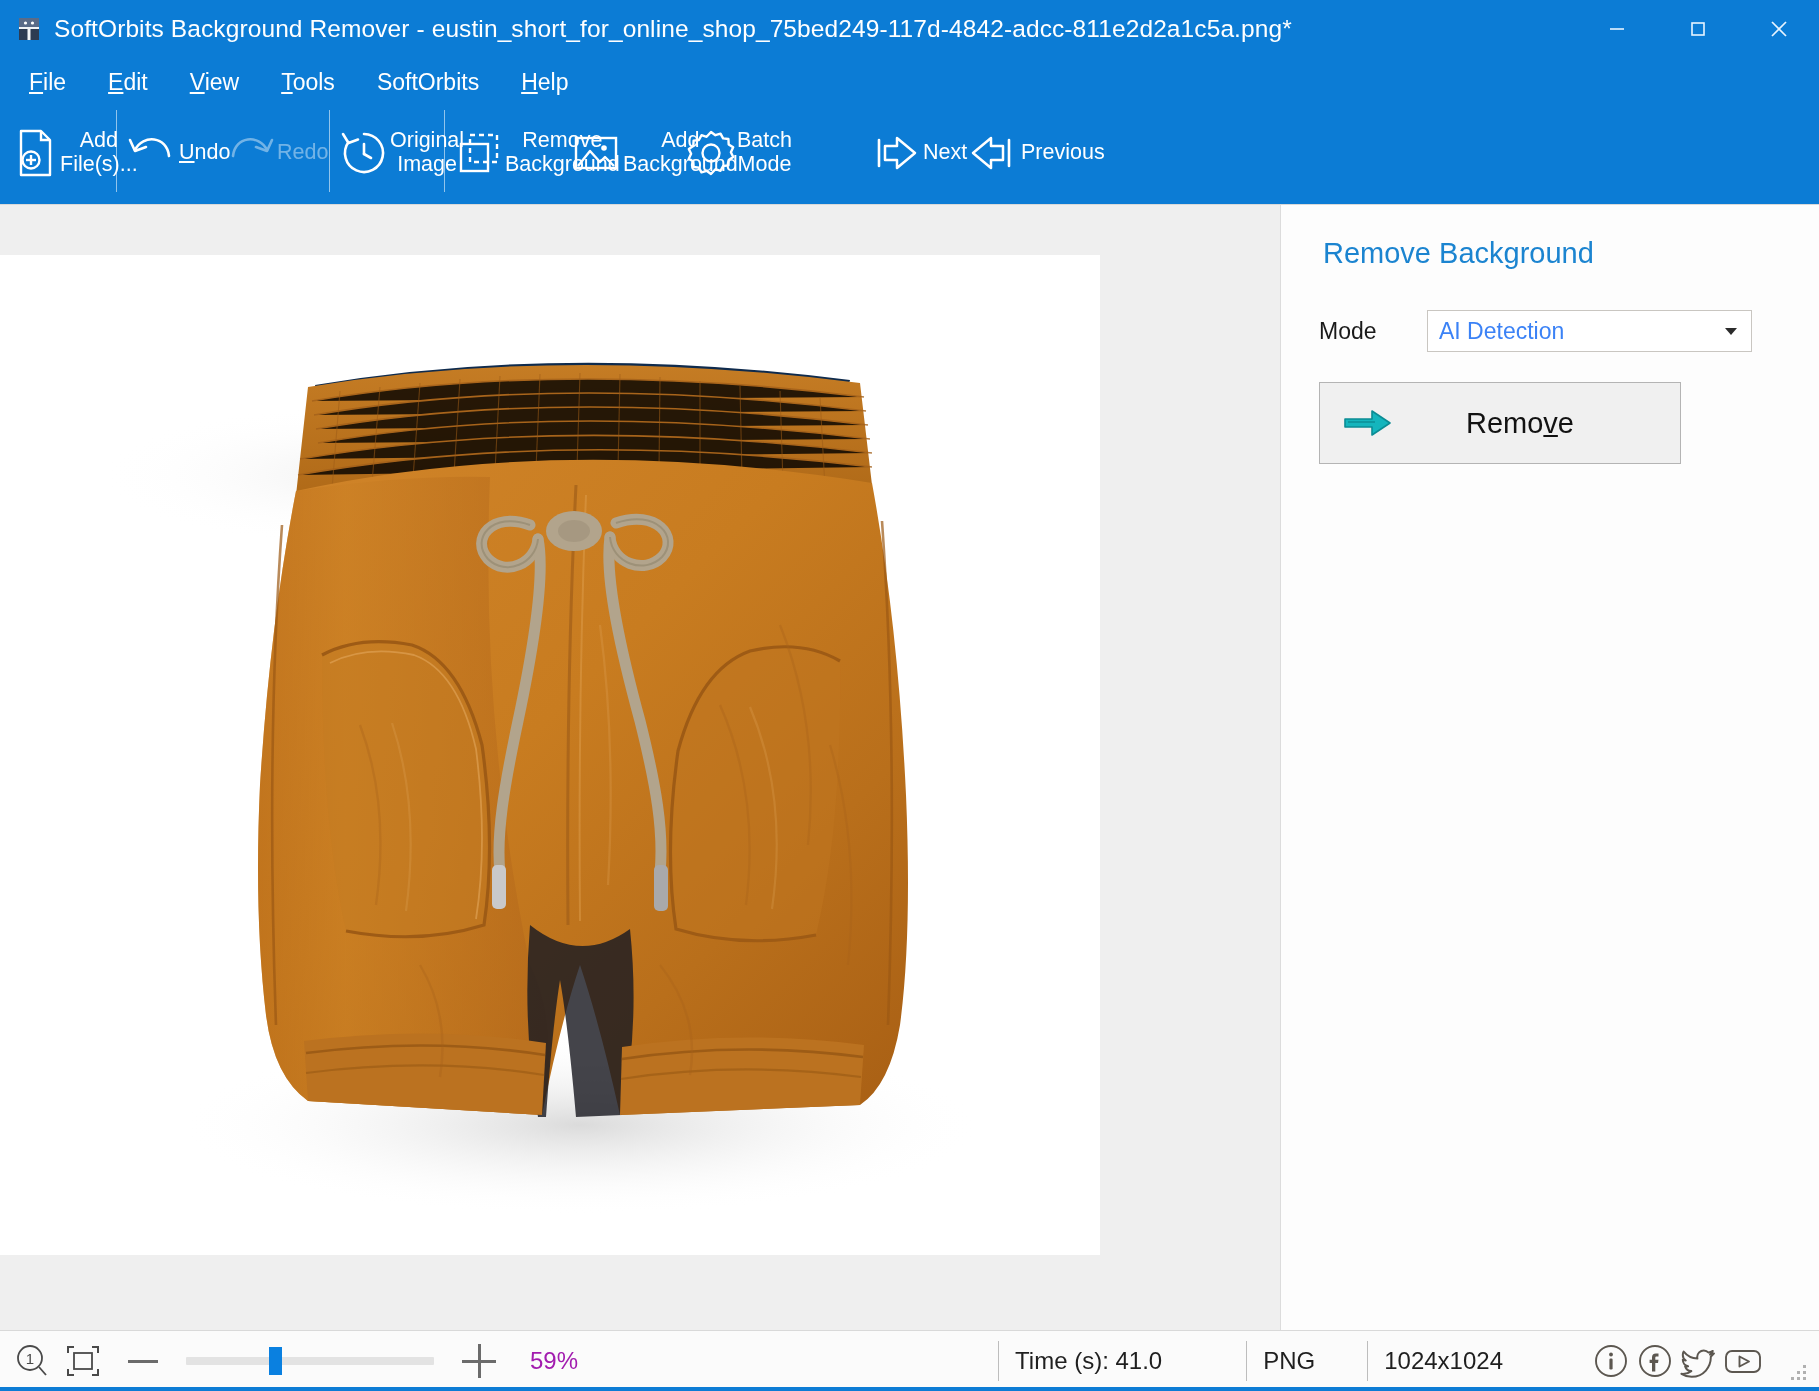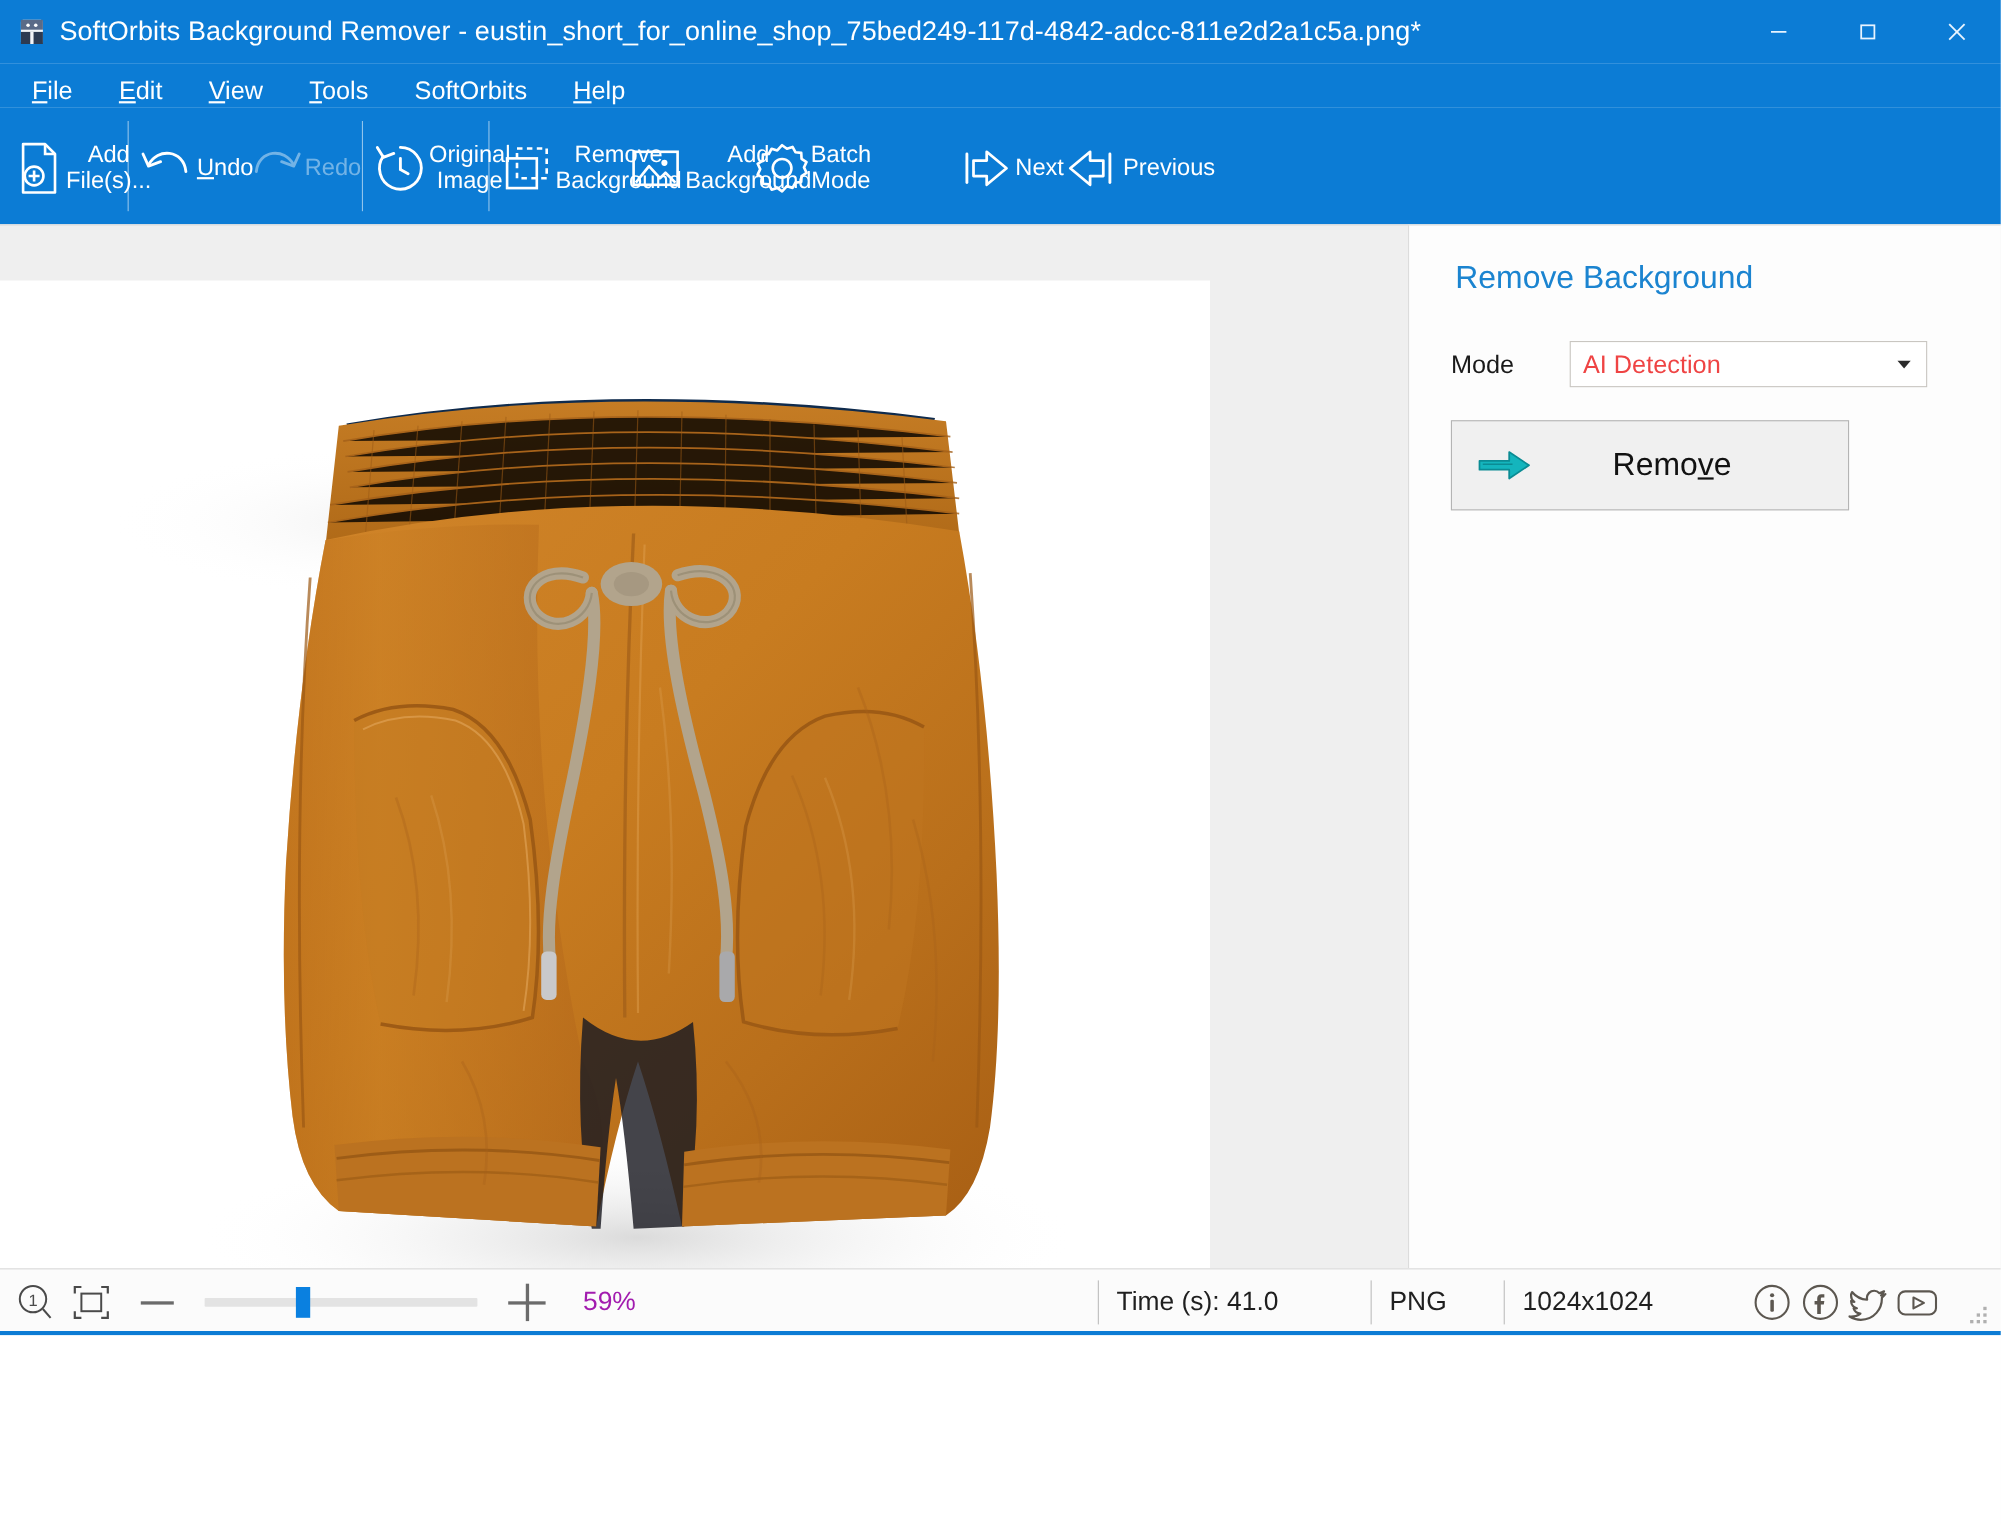--- a/index.html
+++ b/index.html
@@ -6,21 +6,21 @@
     margin: 0;
     padding: 0;
     background: #ffffff;
   }
   body {
     font-family: "Liberation Sans", sans-serif;
   }
   #app {
     position: relative;
     width: 1819px;
-    height: 1214px;
+    height: 1391px;
     overflow: hidden;
     background: #ffffff;
     display: flex;
     flex-direction: column;
   }
 
   
   .titlebar {
     height: 58px;
     background: #0c7cd5;
@@ -178,21 +178,21 @@
     height: 42px;
     border: 1px solid #c9c6c1;
     background: #ffffff;
     display: flex;
     align-items: center;
     position: relative;
     box-sizing: border-box;
   }
   .combo-val {
     font-size: 23px;
-    color: #ef4444;
+    color: #3b82f6;
     margin-left: 11px;
   }
   .combo-arrow {
     position: absolute;
     right: 14px;
     width: 0; height: 0;
     border-left: 6px solid transparent;
     border-right: 6px solid transparent;
     border-top: 7px solid #2b2b2b;
   }

